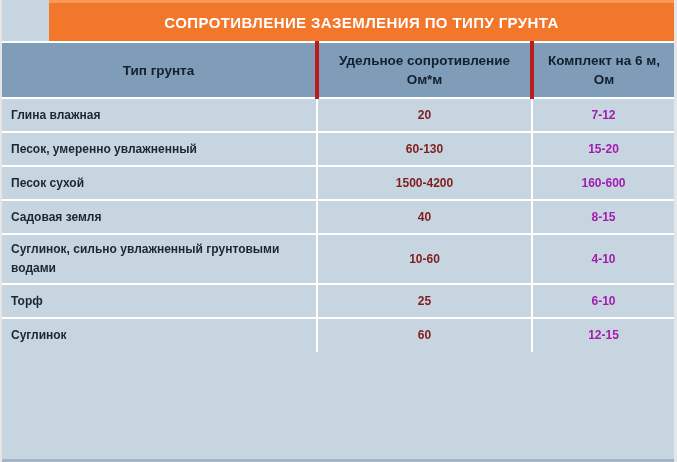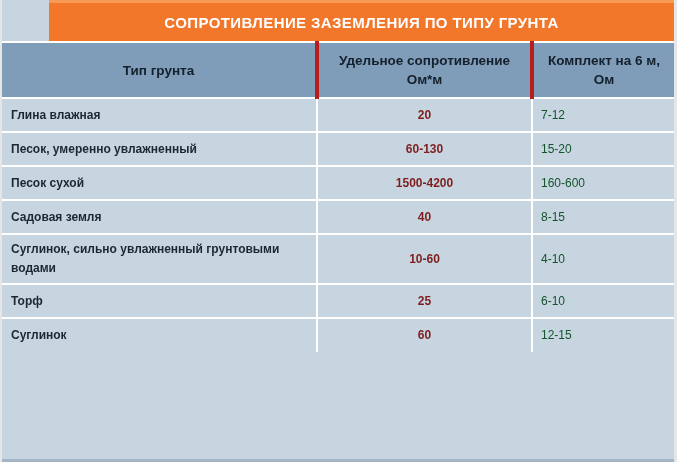--- a/index.html
+++ b/index.html
@@ -74,23 +74,23 @@
     font-weight: 700;
     text-align: left;
     padding-left: 9px;
   }
   td.cell-res {
     color: #7f1d1d;
     font-weight: 700;
     text-align: center;
   }
   td.cell-kit {
-    color: #14532d;
-    font-weight: 400;
-    text-align: left;
+    color: #a21caf;
+    font-weight: 700;
+    text-align: center;
   }
   .bottom-edge {
     position: absolute;
     left: 0;
     right: 0;
     bottom: 0;
     height: 3px;
     background: #a3b4c4;
   }
 </style>

